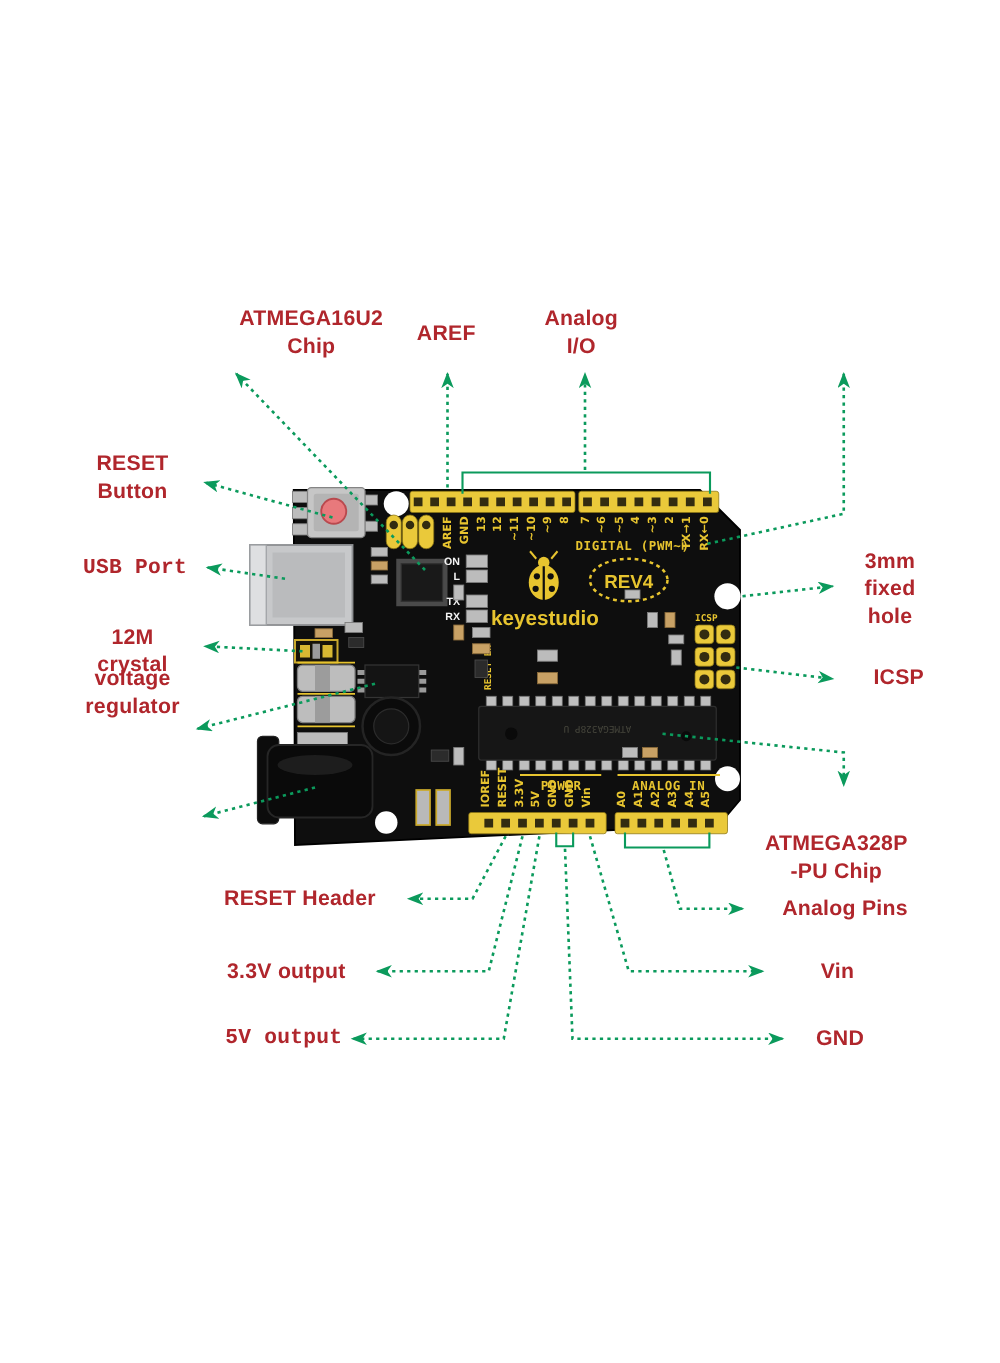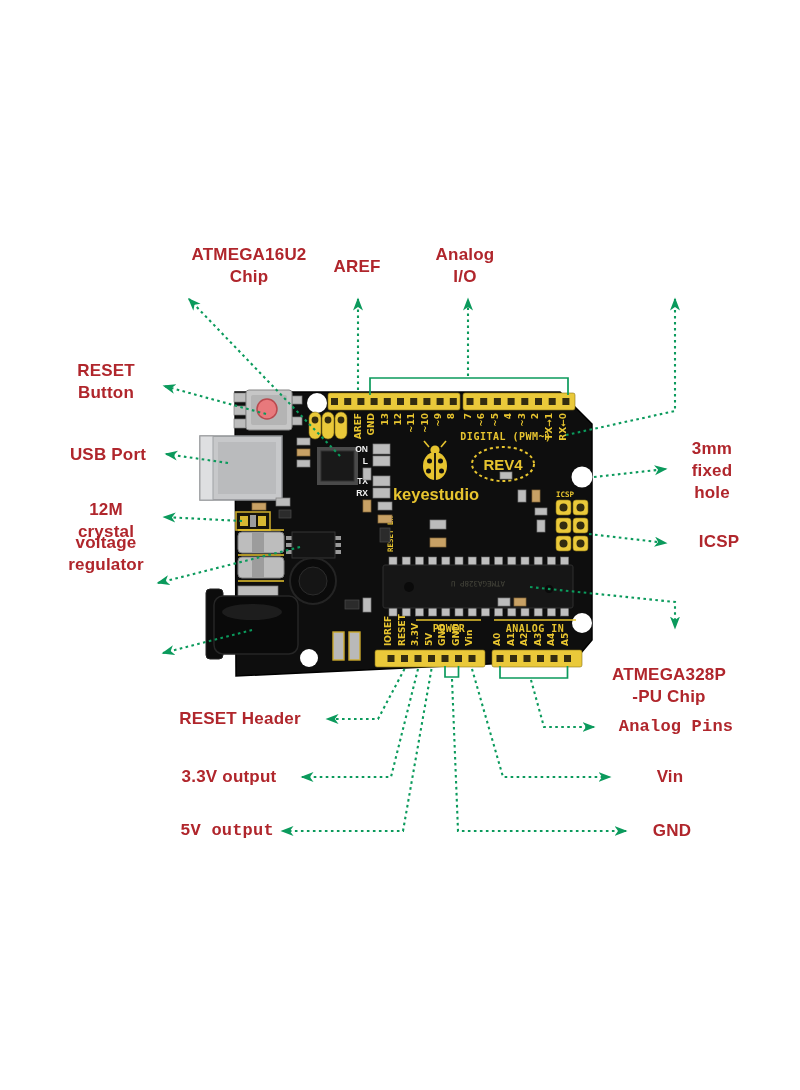--- a/index.html
+++ b/index.html
@@ -348,31 +348,31 @@
   </g>
 </svg>
 
 <div class="lbl" style="left:213px;top:244px;margin-left:36px;">ATMEGA16U2
 Chip</div>
 <div class="lbl" style="left:357px;top:256px;">AREF</div>
 <div class="lbl" style="left:465px;top:244px;">Analog
 I/O</div>
 <div class="lbl" style="left:106px;top:360px;">RESET
 Button</div>
-<div class="lbl" style="left:108px;top:444px;">USB Port</div>
+<div class="lbl" style="left:108px;top:444px;font-family:Liberation Mono, monospace;">USB Port</div>
 <div class="lbl" style="left:106px;top:499px;">12M
 crystal</div>
 <div class="lbl" style="left:106px;top:532px;">voltage
 regulator</div>
 <div class="lbl" style="left:712px;top:438px;">3mm
 fixed
 hole</div>
 <div class="lbl" style="left:719px;top:531px;">ICSP</div>
 <div class="lbl" style="left:669px;top:633px;margin-top:31px;">ATMEGA328P
 -PU Chip</div>
 <div class="lbl" style="left:240px;top:708px;">RESET Header</div>
-<div class="lbl" style="left:676px;top:716px;font-family:Liberation Mono, monospace;">Analog Pins</div>
+<div class="lbl" style="left:676px;top:716px;">Analog Pins</div>
 <div class="lbl" style="left:229px;top:766px;">3.3V output</div>
 <div class="lbl" style="left:670px;top:766px;">Vin</div>
 <div class="lbl" style="left:227px;top:820px;font-family:Liberation Mono, monospace;">5V output</div>
 <div class="lbl" style="left:672px;top:820px;">GND</div>
 
 </div>
 
 </body></html>

